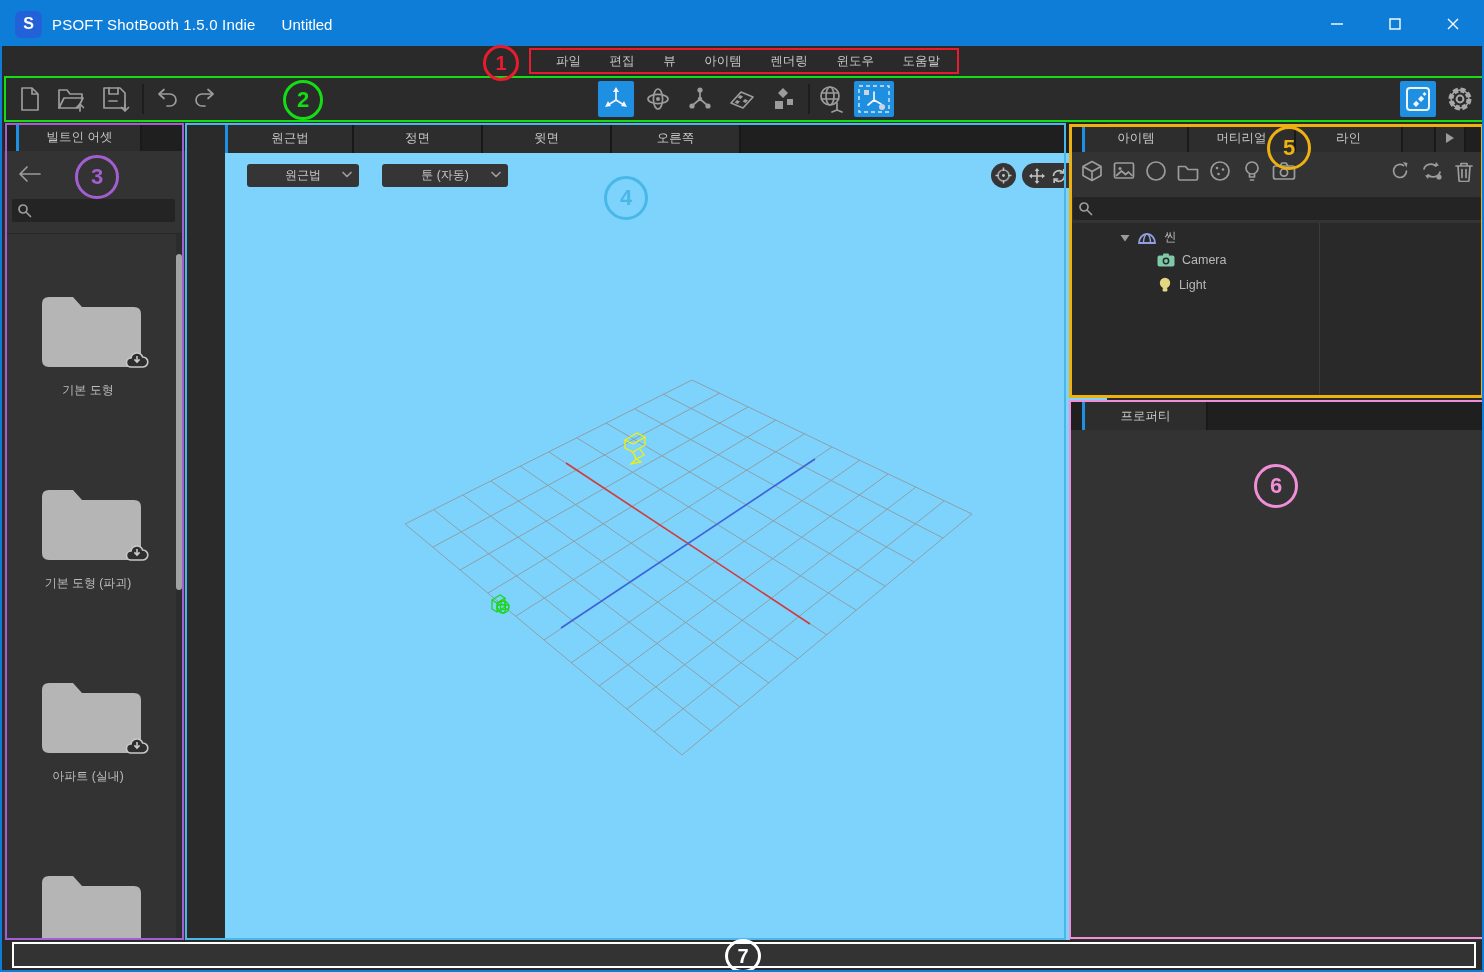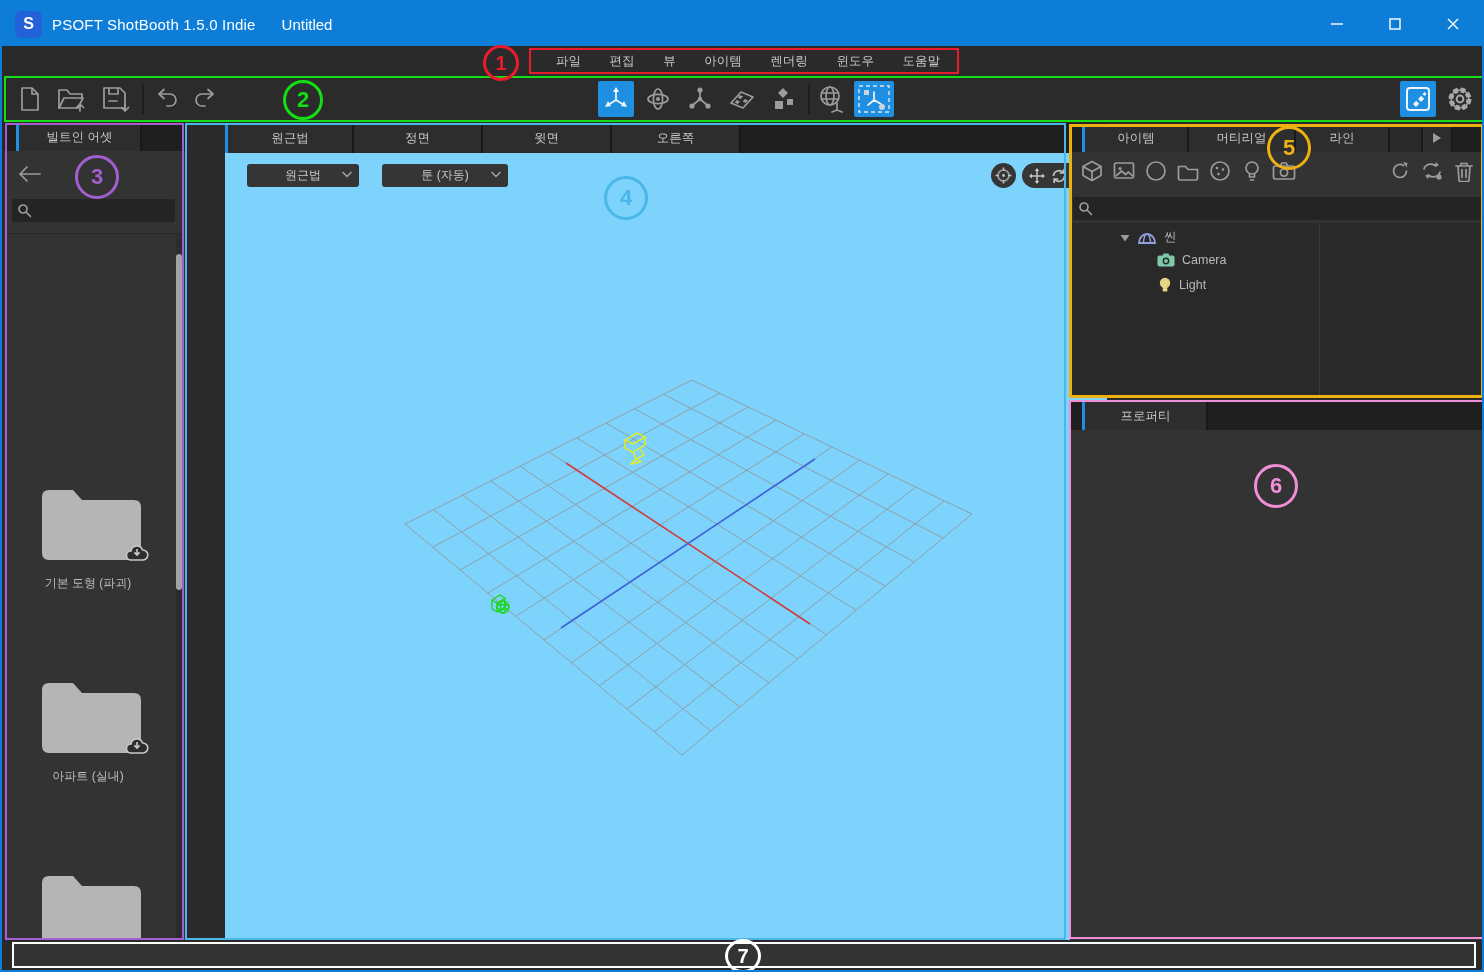--- a/index.html
+++ b/index.html
@@ -244,20 +244,32 @@
       <svg width="15" height="15">
         <circle cx="6" cy="6" r="4" class="ic" stroke="#8a8a8a" stroke-width="1.6"></circle>
         <line x1="9" y1="9" x2="13.5" y2="13.5" class="ic" stroke="#8a8a8a" stroke-width="1.6"></line>
       </svg>
       <input type="text" value="" style="">
     </div>
     <div class="lp-divider"></div>
     <div class="scrolltrack"></div>
     <div class="scrollthumb"></div>
 
+    <div class="asset" style="top:165px">
+      <svg width="112" height="88" style="margin:0 auto">
+        <path d="M10 16 q0 -7 7 -7 h24 l9 10 h52 q7 0 7 7 v46 q0 7 -7 7 h-85 q-7 0 -7 -7 z" fill="#b5b5b5"></path>
+      </svg>
+      <div class="badge">
+        <svg width="26" height="20">
+          <path d="M7 16 a4.5 4.5 0 0 1 0 -9 a6 6 0 0 1 11.6 -1 a4.5 4.5 0 0 1 0.4 10 z" fill="#2e2e2e" stroke="#c9c9c9" stroke-width="1.6"></path>
+          <path d="M13 5 v6 m-2.6 -2.6 l2.6 2.6 2.6 -2.6" stroke="#c9c9c9" stroke-width="1.6" fill="none"></path>
+        </svg>
+      </div>
+      <div class="label">기본 도형</div>
+    </div>
 
     <div class="asset" style="top:551px">
       <svg width="112" height="88" style="margin:0 auto">
         <path d="M10 16 q0 -7 7 -7 h24 l9 10 h52 q7 0 7 7 v46 q0 7 -7 7 h-85 q-7 0 -7 -7 z" fill="#b5b5b5"></path>
       </svg>
       <div class="badge">
         <svg width="26" height="20">
           <path d="M7 16 a4.5 4.5 0 0 1 0 -9 a6 6 0 0 1 11.6 -1 a4.5 4.5 0 0 1 0.4 10 z" fill="#2e2e2e" stroke="#c9c9c9" stroke-width="1.6"></path>
           <path d="M13 5 v6 m-2.6 -2.6 l2.6 2.6 2.6 -2.6" stroke="#c9c9c9" stroke-width="1.6" fill="none"></path>
         </svg>
@@ -388,21 +400,21 @@
   </div>
 
   <div class="abs rightpanel">
     <div class="tabstrip">
       <div class="tab active" style="width:107px">
           <span>아이템</span>
         </div>
       <div class="tab" style="width:107px">
           <span>머티리얼</span>
         </div>
-      <div class="tab" style="width:94px">
+      <div class="tab" style="width:107px">
           <span>라인</span>
         </div>
       <div class="tab" style="width:33px;background:#292929"></div>
       <div class="tab" style="width:30px">
         <svg width="10" height="12">
             <path d="M1 1 l8 5 -8 5 z" fill="#9c9c9c"></path>
           </svg>
       </div>
     </div>
 

